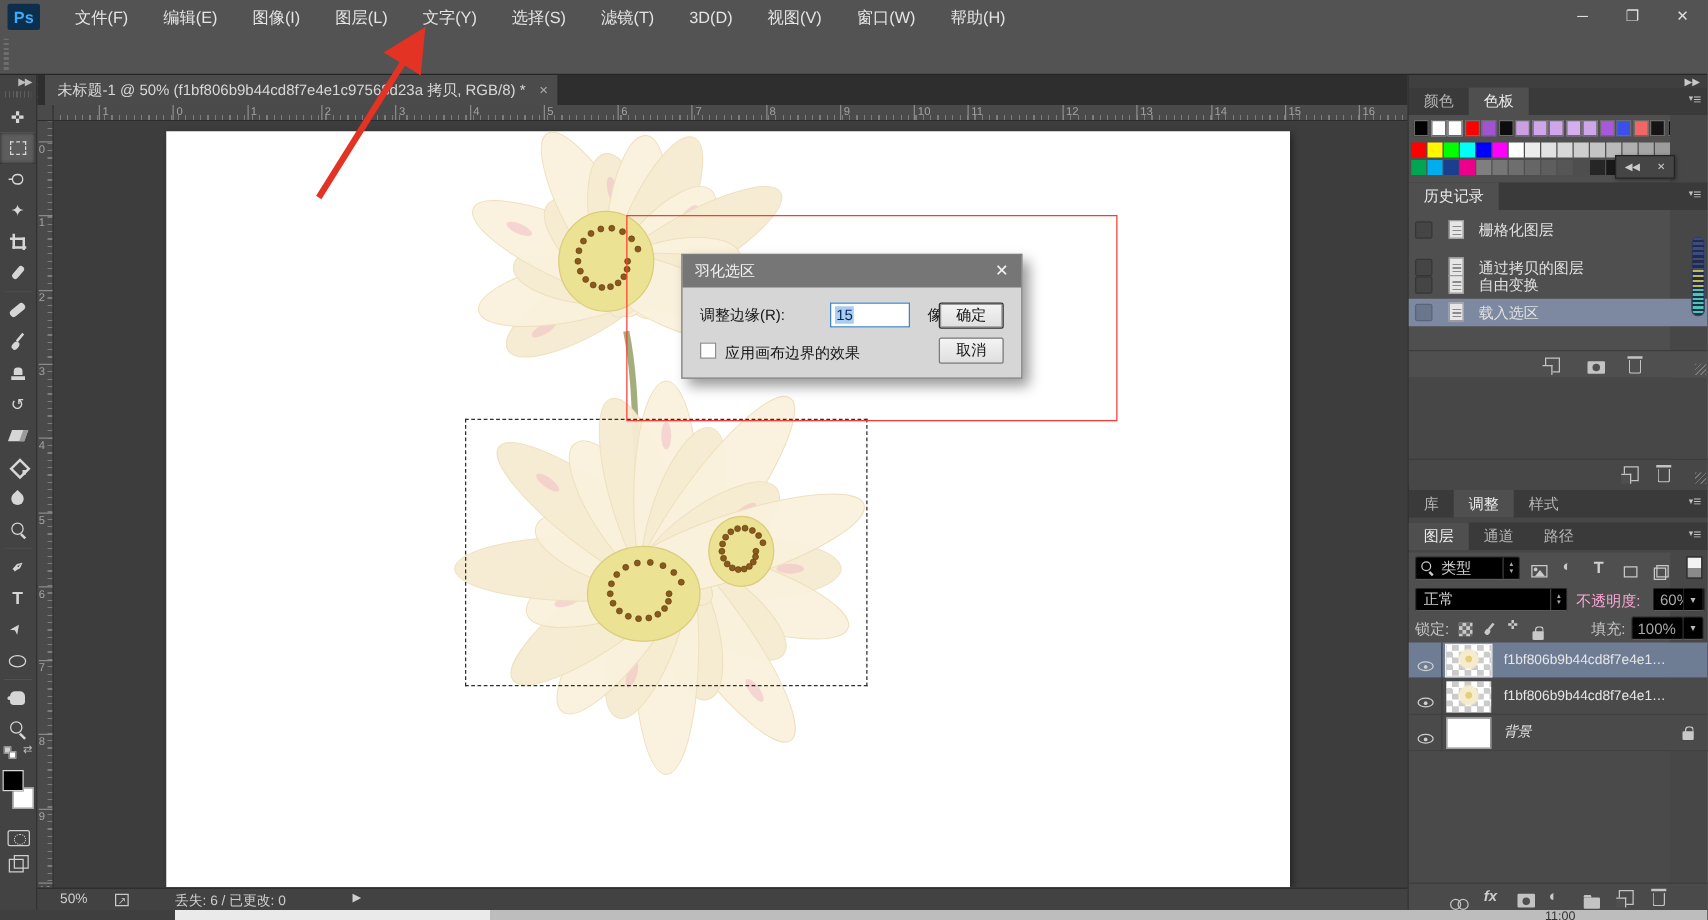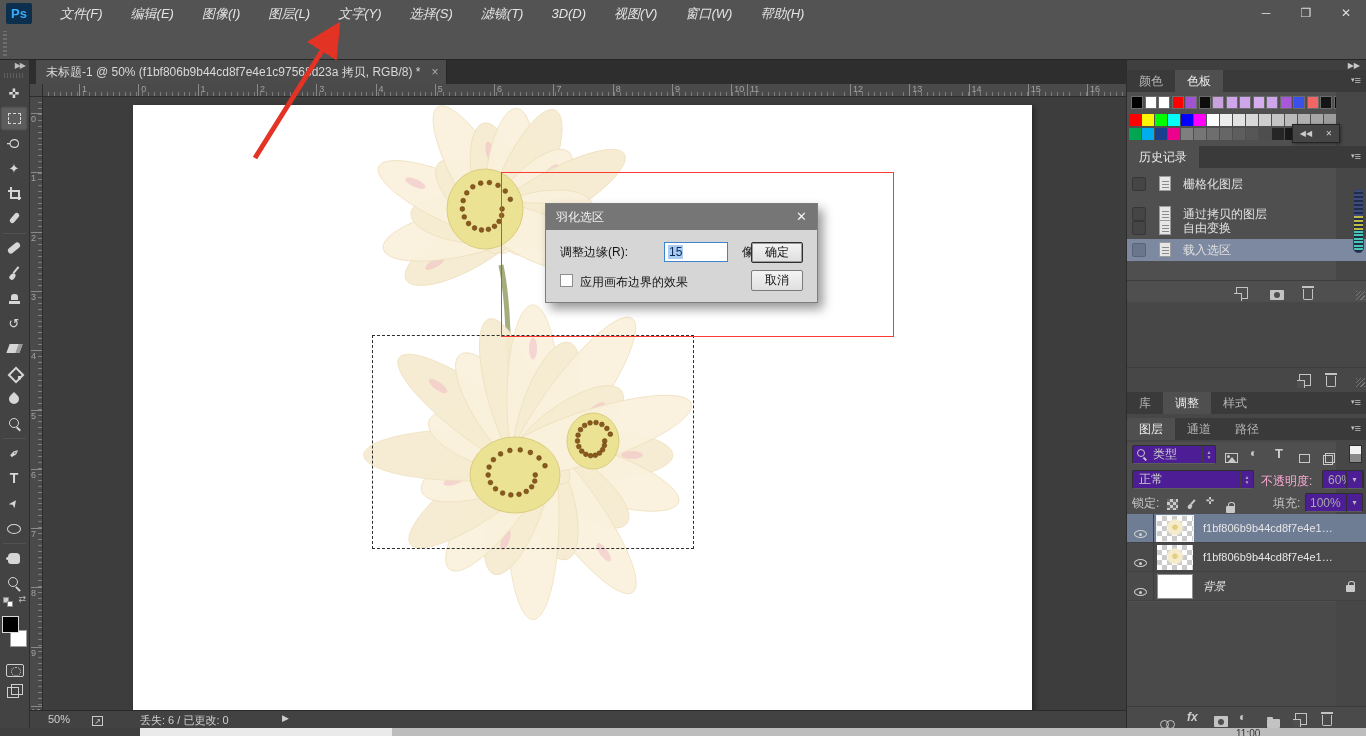--- a/index.html
+++ b/index.html
@@ -4,21 +4,21 @@
 <style>
   * { margin:0; padding:0; box-sizing:border-box; }
   html,body { background:#222; }
   body { font-family:"Liberation Sans","DejaVu Sans",sans-serif; }
   .screen { position:relative; width:1366px; height:736px; background:#535353; overflow:hidden; }
   .abs { position:absolute; }
 
   
   .menubar { position:absolute; left:0; top:0; width:1366px; height:27px; background:#535353; display:flex; align-items:center; }
   .pslogo { width:26px; height:21px; margin-left:6px; background:#0c2f4e; color:#39acff; font-weight:bold; font-size:13px; text-align:center; line-height:21px; border-radius:2px; }
-  .menuitems { display:flex; margin-left:14px;font-style:italic; }
+  .menuitems { display:flex; margin-left:14px; }
   .menuitem { padding:0 14px; font-size:13px; color:#e4e4e4; line-height:27px; cursor:default; }
   .winctrl { position:absolute; right:10px; top:0; display:flex; gap:20px; }
   .winbtn { color:#dedede; font-size:12px; line-height:26px; width:20px; text-align:center; }
 
   
   .optionsbar { position:absolute; left:0; top:27px; width:1366px; height:33px; background:#535353; border-bottom:1px solid #262626; }
   .ogrip { position:absolute; left:3px; top:4px; width:4px; height:25px; background:repeating-linear-gradient(0deg,#6e6e6e 0 2px,transparent 2px 4px); }
   .opt-toolbtn { position:absolute; left:20px; top:33px; width:38px; height:24px; border:1px solid #474747; border-radius:2px; display:flex; align-items:center; justify-content:center; gap:4px; }
   .dashedbox { width:13px; height:11px; border:1px dashed #d8d8d8; }
   .caret { color:#b9b9b9; font-size:8px; }
@@ -179,21 +179,21 @@
   .i-brushS { position:relative; width:11px; height:11px; display:inline-block; }
   .i-brushS:before { content:""; position:absolute; left:1px; top:5px; width:4px; height:5px; background:#c9c9c9; border-radius:50% 50% 40% 40%; transform:rotate(40deg); }
   .i-brushS:after { content:""; position:absolute; left:5px; top:0px; width:1.6px; height:6px; background:#c9c9c9; transform:rotate(40deg); }
   .i-moveS { color:#c9c9c9; font-size:10px; }
   .i-search { position:relative; width:11px; height:11px; display:inline-block; }
   .i-search:before { content:""; position:absolute; left:0; top:0; width:6px; height:6px; border:1.4px solid #c9c9c9; border-radius:50%; }
   .i-search:after { content:""; position:absolute; right:1px; bottom:0; width:4px; height:1.6px; background:#c9c9c9; transform:rotate(45deg); }
   .i-toggle { width:13px; height:18px; background:linear-gradient(#f2f2f2 0 50%,#8a8a8a 50%); border:1px solid #2e2e2e; display:inline-block; }
   .i-export { position:relative; width:11px; height:10px; border:1px solid #c9c9c9; display:inline-block; font-size:8px; color:#c9c9c9; line-height:9px; text-align:center; }
 
-  .fdrop { position:absolute; height:19px; background:#4c1d95; border:1px solid #2e2e2e; border-bottom-color:#5c5c5c; border-radius:2px; color:#cfcfcf; font-size:12px; display:flex; align-items:center; }
+  .fdrop { position:absolute; height:19px; background:#000000; border:1px solid #2e2e2e; border-bottom-color:#5c5c5c; border-radius:2px; color:#cfcfcf; font-size:12px; display:flex; align-items:center; }
   .layrow { position:absolute; left:0; width:240px; height:29px; background:#4a4a4a; border-bottom:1px solid #414141; }
   .layrow.sel { background:#6e7c94; }
   .laythumb { position:absolute; left:30px; top:2px; width:36px; height:25px; background:conic-gradient(#cbcbcb 0 25%,#ffffff 0 50%,#cbcbcb 0 75%,#ffffff 0); background-size:10px 10px; }
   .laythumb.flower:after { content:""; position:absolute; inset:0; background:radial-gradient(circle at 50% 45%, #e3cf7d 0 2.5px, #f5ecce 3px 7px, rgba(255,255,255,0) 9px); }
   .laythumb.selth { outline:1px solid #f2f2f2; }
   .laythumb.white { background:#ffffff; border:1px solid #8f8f8f; }
   .layname { position:absolute; left:76px; top:0; font-size:11px; color:#e6e6e6; line-height:29px; white-space:nowrap; }
   .layname.it { font-style:italic; }
   .eyecell { position:absolute; left:7px; top:10px; }
   .eyesep { position:absolute; left:26px; top:0; width:1px; height:29px; background:#3e3e3e; }
@@ -385,21 +385,21 @@
       <span class="hlab" style="left: 154.6px;">1</span>
       <span class="hlab" style="left: 213.9px;">2</span>
       <span class="hlab" style="left: 273.2px;">3</span>
       <span class="hlab" style="left: 332.5px;">4</span>
       <span class="hlab" style="left: 391.8px;">5</span>
       <span class="hlab" style="left: 451.1px;">6</span>
       <span class="hlab" style="left: 510.4px;">7</span>
       <span class="hlab" style="left: 569.7px;">8</span>
       <span class="hlab" style="left: 629px;">9</span>
       <span class="hlab" style="left: 688.3px;">10</span>
-      <span class="hlab" style="left: 704px;">11</span>
+      <span class="hlab" style="left: 731px;">11</span>
       <span class="hlab" style="left: 806.9px;">12</span>
       <span class="hlab" style="left: 866.2px;">13</span>
       <span class="hlab" style="left: 925.5px;">14</span>
       <span class="hlab" style="left: 984.8px;">15</span>
       <span class="hlab" style="left: 1044.1px;">16</span>
     </div>
   <div class="vruler" id="vruler">
       <div class="ticks"></div>
       <span class="vlab" style="top: 16px;">0</span>
       <span class="vlab" style="top: 75.3px;">1</span>

